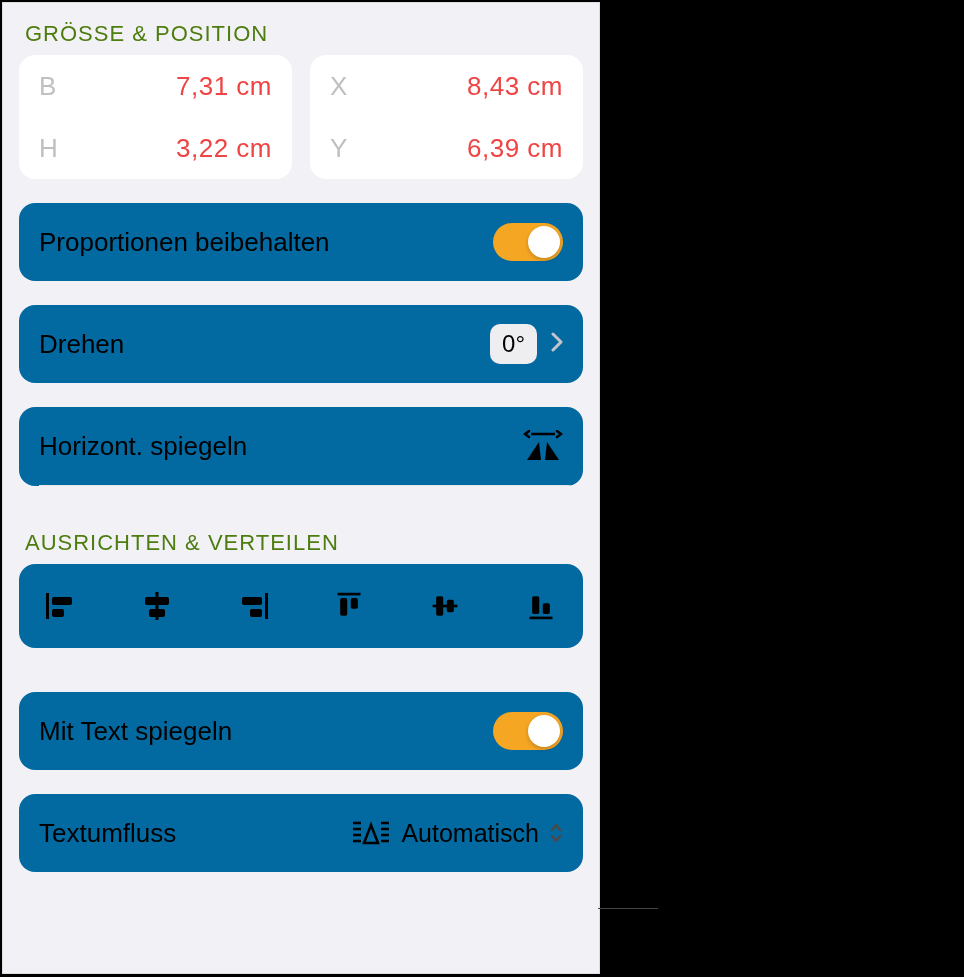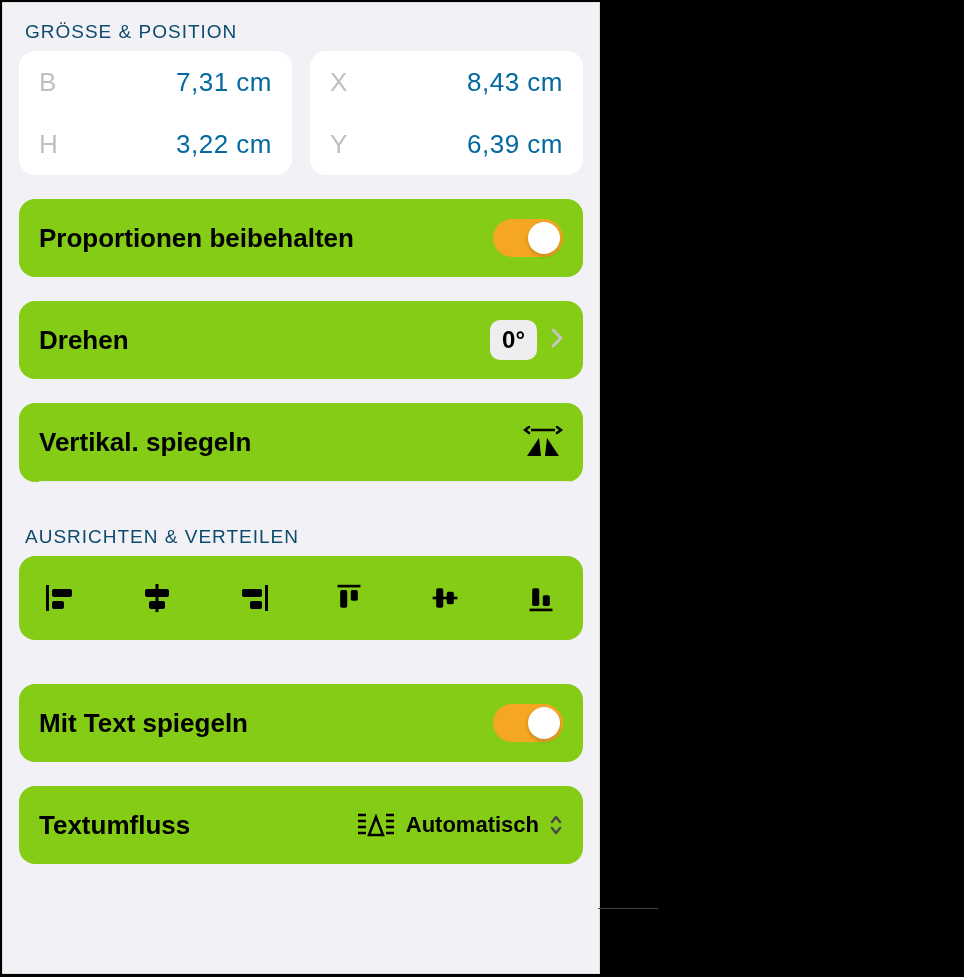--- a/index.html
+++ b/index.html
@@ -16,32 +16,31 @@
     left: 2px;
     top: 2px;
     width: 598px;
     height: 972px;
     background: #f2f2f6;
     padding: 18px 16px 0 16px;
     border: 1px solid #ddd;
     overflow: hidden;
   }
   .section-label {
-    color: #0c4a6e;
-    font-size: 19px;
+    color: #4d7c0f;
+    font-size: 22px;
     letter-spacing: 1px;
     font-weight: 500;
     margin: 0 0 8px 6px;
     text-transform: uppercase;
   }
   .card {
-    background: #84cc16;
+    background: #0369a1;
     border-radius: 16px;
     overflow: hidden;
-    font-weight: bold;
   }
   .row2 {
     display: flex;
     gap: 18px;
     margin-bottom: 24px;
   }
   .row2 .col {
     flex: 1;
     background: #fff;
     border-radius: 16px;
@@ -49,21 +48,21 @@
   }
   .field {
     display: flex;
     justify-content: space-between;
     align-items: center;
     height: 62px;
     font-size: 26px;
   }
   .field + .field { }
   .field .k { color: #c0c0c4; }
-  .field .v { color: #0369a1; letter-spacing: .5px; }
+  .field .v { color: #ef4444; letter-spacing: .5px; }
   .line {
     display: flex;
     justify-content: space-between;
     align-items: center;
     padding: 0 20px;
     height: 78px;
   }
   .line-label {
     font-size: 26px;
     color: #000;
@@ -120,21 +119,21 @@
     align-items: center;
     justify-content: center;
   }
   .wrap-right {
     display: flex;
     align-items: center;
     gap: 10px;
   }
   .wrap-icon svg { display:block; }
   .wrap-val {
-    font-size: 22px;
+    font-size: 25px;
     color: #000;
   }
   .updown {
     display: flex;
     flex-direction: column;
     gap: 2px;
     color: #555;
     font-size: 12px;
     line-height: 1;
   }
@@ -197,21 +196,21 @@
           <svg width="12" height="20" viewBox="0 0 12 20">
               <path d="M2 2 L10 10 L2 18" fill="none" stroke="#c5c5c9" stroke-width="3" stroke-linecap="round" stroke-linejoin="round"></path>
             </svg>
         </span>
       </div>
     </div>
   </div>
 
   <div class="card" style="margin-bottom:44px">
     <div class="line">
-      <span class="line-label">Vertikal. spiegeln</span>
+      <span class="line-label">Horizont. spiegeln</span>
       <span class="icon-slot">
         <svg width="40" height="32" viewBox="0 0 40 32">
           <line x1="8" y1="4" x2="32" y2="4" stroke="#000" stroke-width="2.5"></line>
           <polyline points="6,7 2,4 6,1" fill="none" stroke="#000" stroke-width="2.5" stroke-linecap="round"></polyline>
           <polyline points="34,7 38,4 34,1" fill="none" stroke="#000" stroke-width="2.5" stroke-linecap="round"></polyline>
           <path d="M4 30 L16 12 L18 30 Z" fill="#000"></path>
           <path d="M36 30 L24 12 L22 30 Z" fill="#000"></path>
         </svg>
       </span>
     </div>

